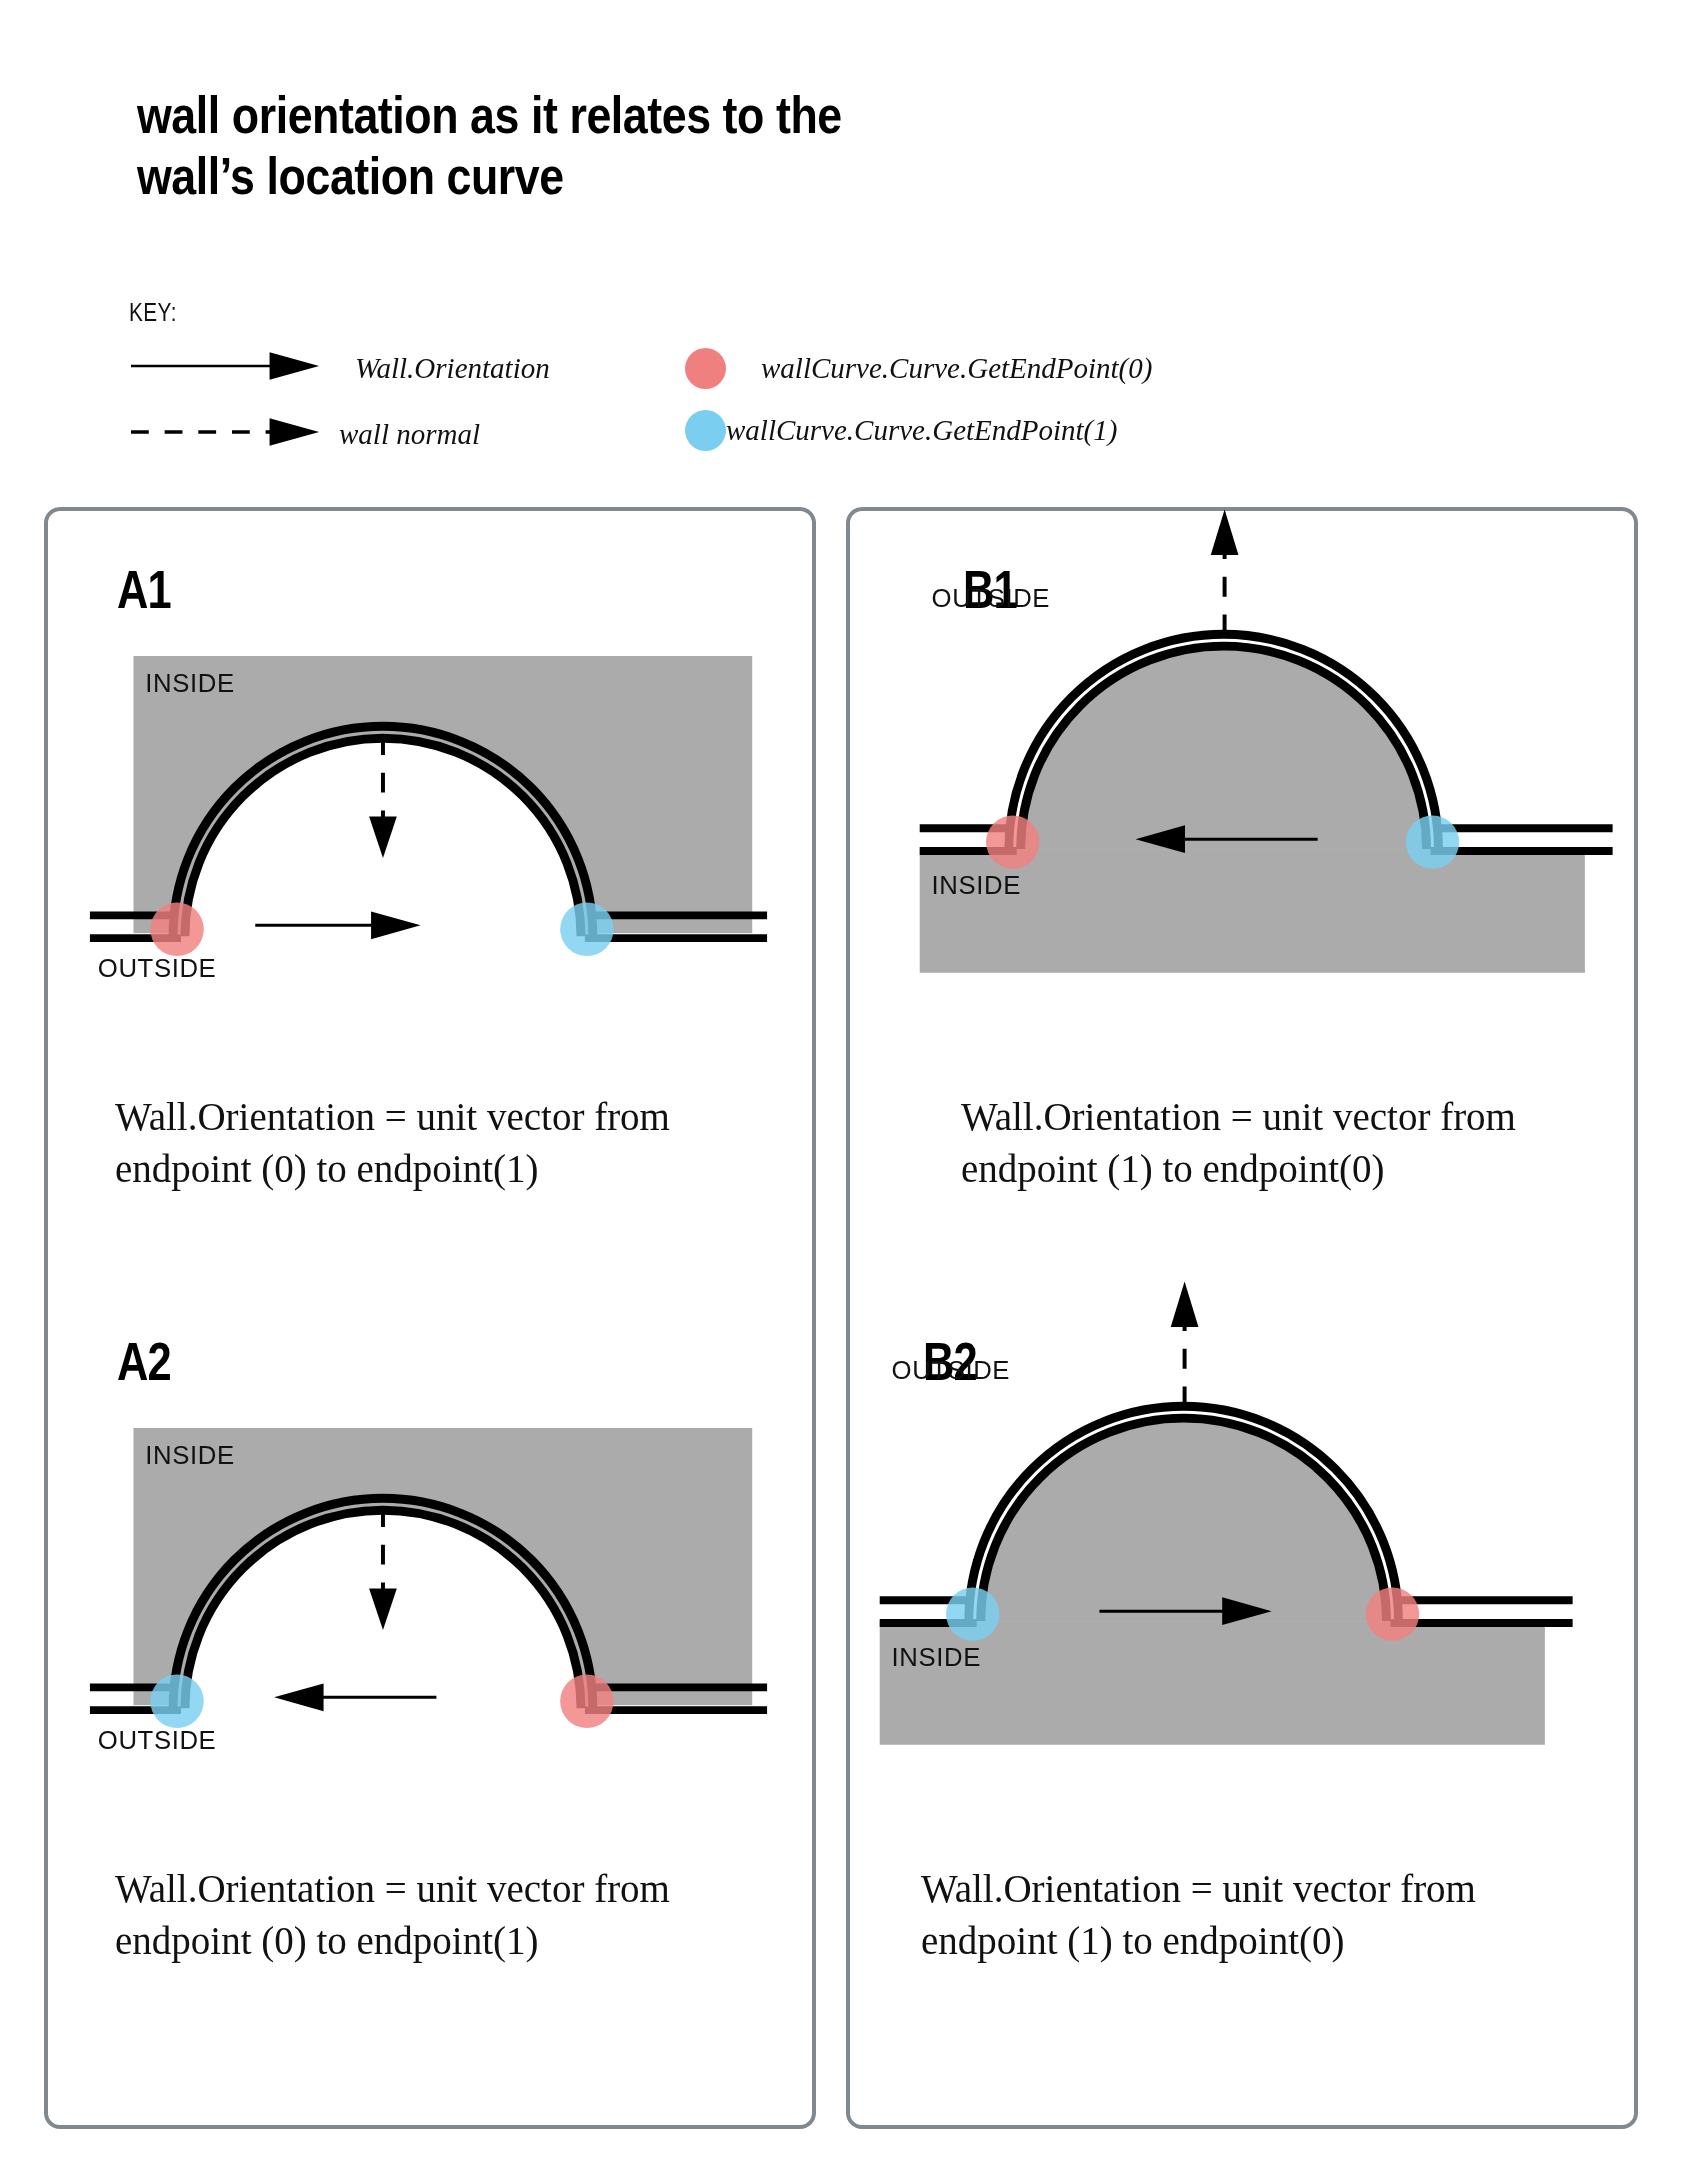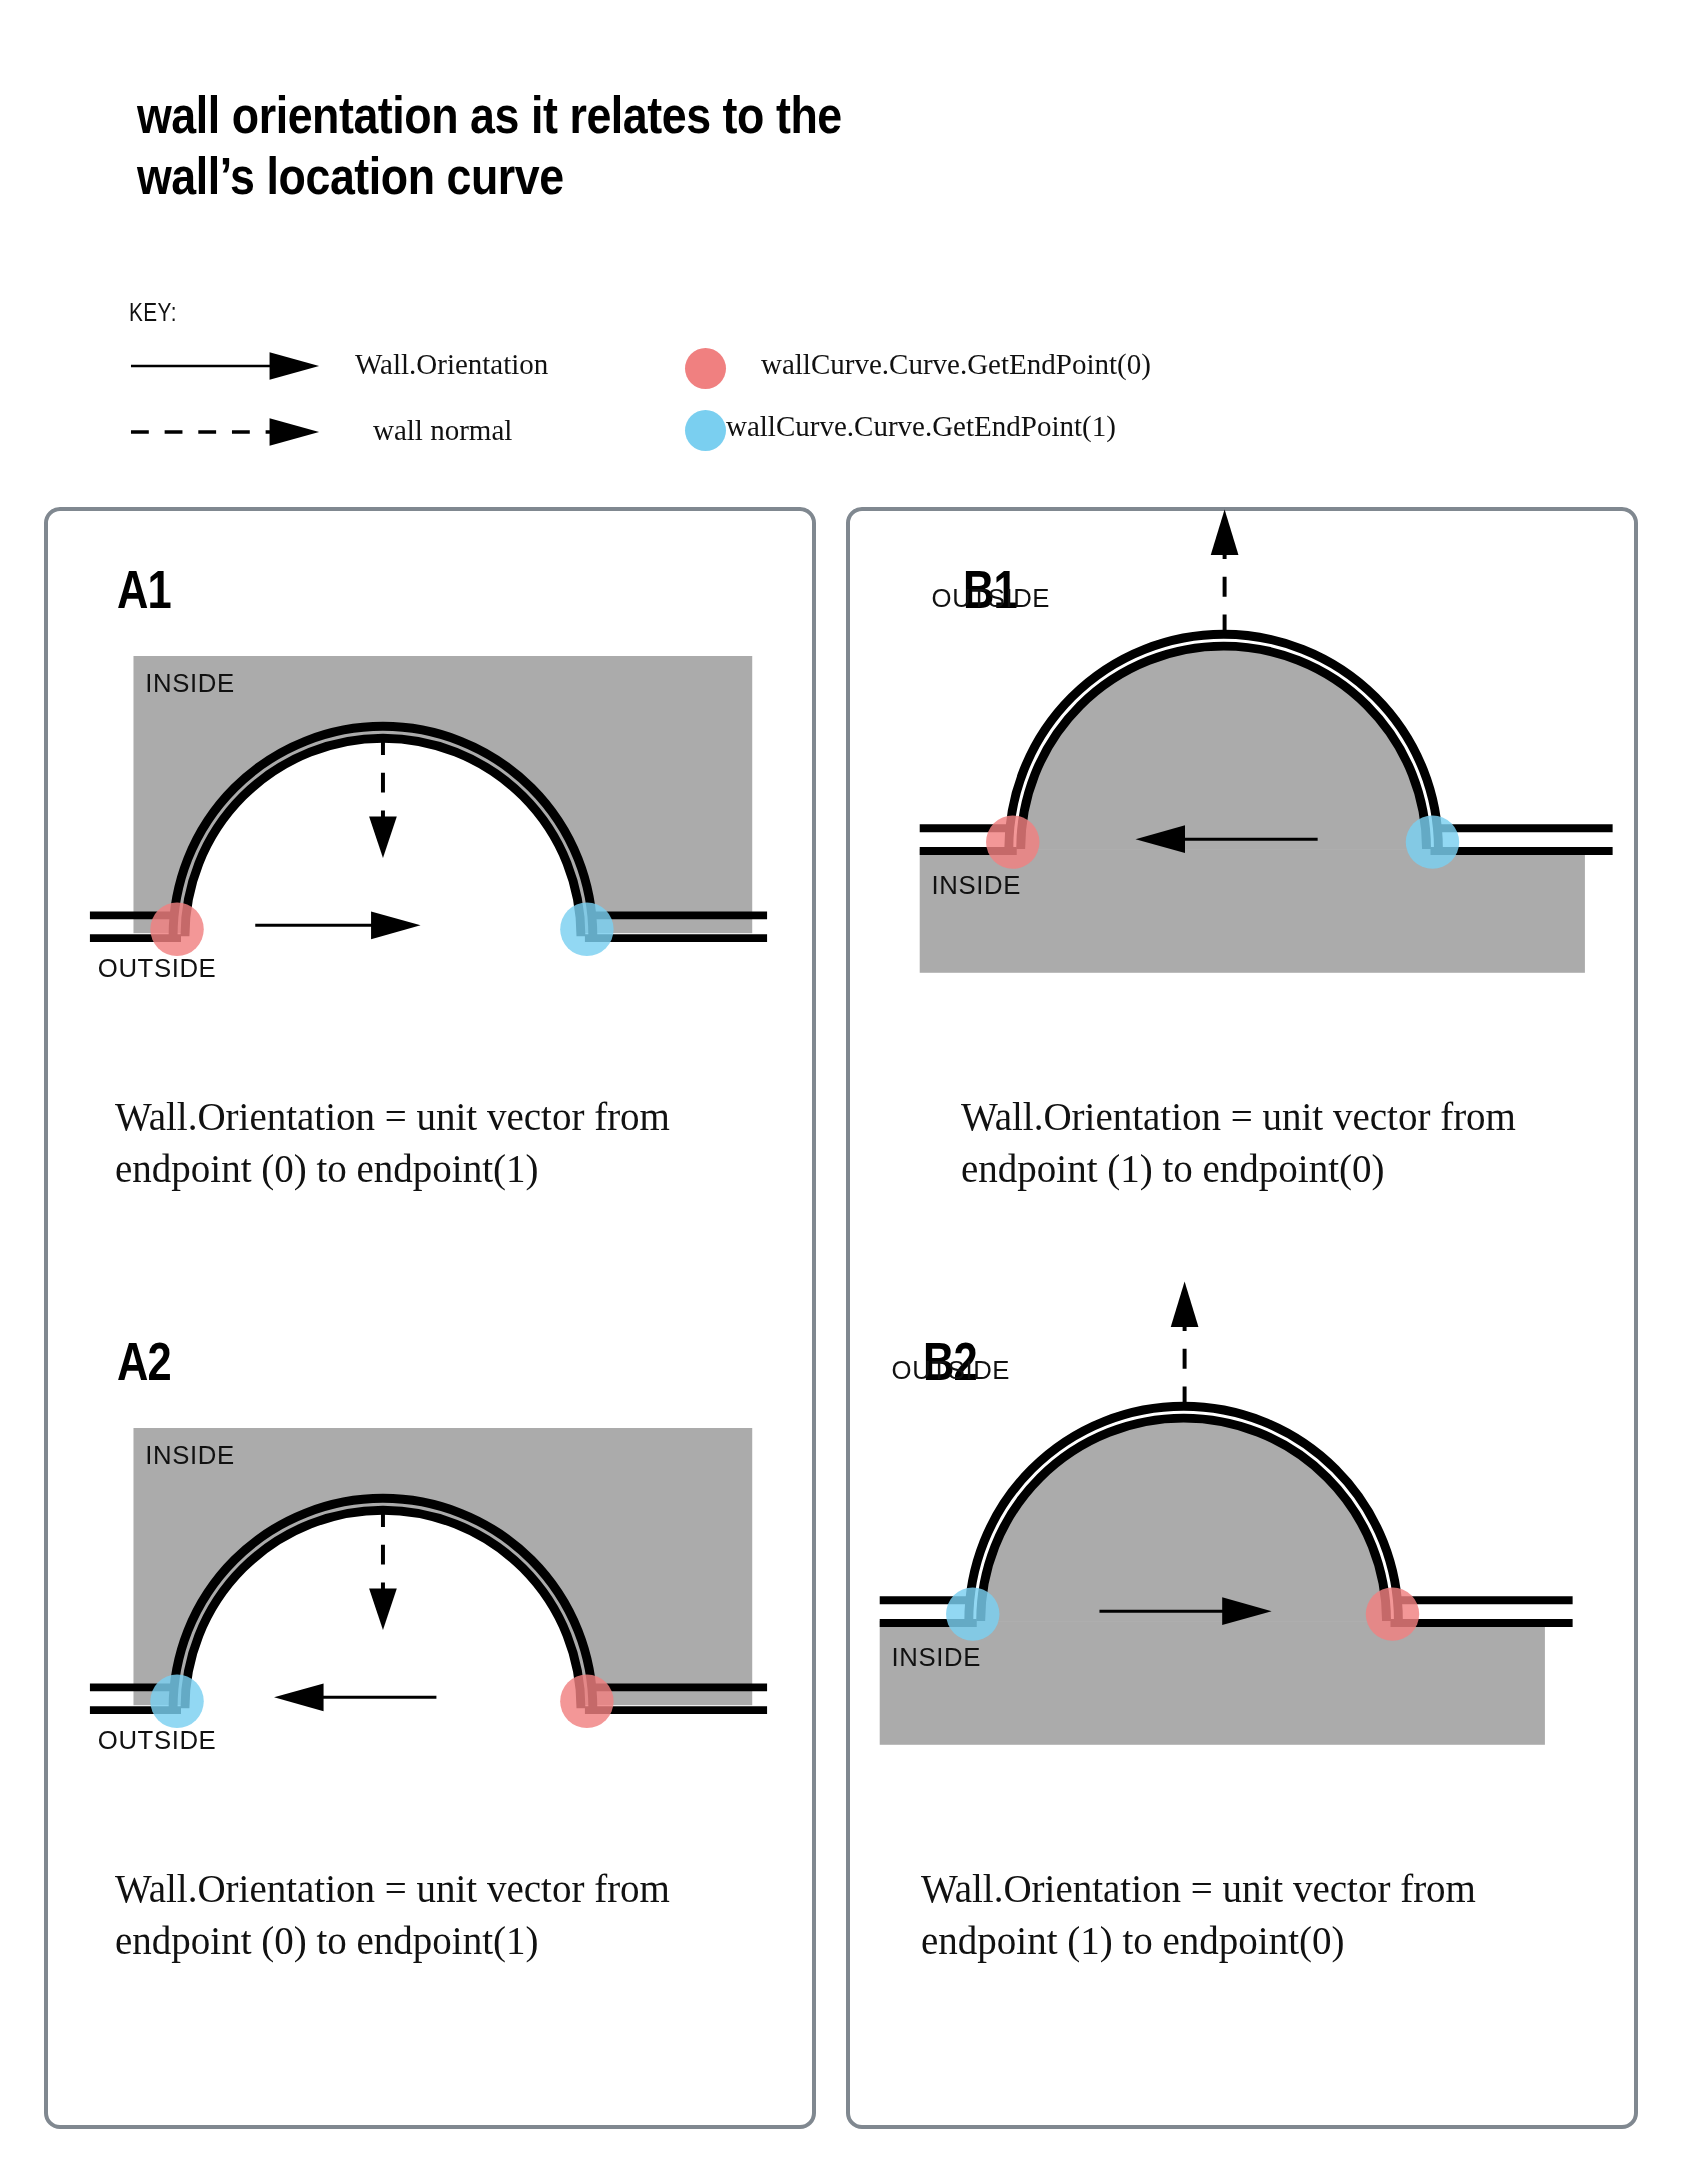--- a/index.html
+++ b/index.html
@@ -20,21 +20,21 @@
     transform:scaleX(0.86);transform-origin:left top;
   }
   .title-l2{display:block;}
 
   
   .key-label{
     position:absolute;left:129px;top:297px;
     font-size:26px;color:#111;letter-spacing:0.5px;
     transform:scaleX(0.8);transform-origin:left top;
   }
-  .key-row{position:absolute;display:flex;}
+  .key-row{position:absolute;display:flex;align-items:center;font-style:italic;}
   .key-text{
     font-family:"Liberation Serif",serif;font-size:29px;color:#111;
     white-space:nowrap;
   }
   .key-dot{
     width:41px;height:41px;border-radius:50%;display:inline-block;
   }
 
   
   .panel-box{
@@ -87,21 +87,21 @@
     <span class="key-text" style="margin-left:28px;">Wall.Orientation</span>
   </div>
 
   <div class="key-row" style="left:129px;top:414px;">
     <span>
       <svg width="198" height="36" viewBox="0 0 200 36">
         <line x1="2" y1="18" x2="146" y2="18" stroke="#000" stroke-width="3.4" stroke-dasharray="18 16"></line>
         <polygon points="142,4 192,18 142,32" fill="#000"></polygon>
       </svg>
     </span>
-    <span class="key-text" style="margin-left:46px;">wall normal</span>
+    <span class="key-text" style="margin-left:12px;">wall normal</span>
   </div>
 
   <div class="key-row" style="left:685px;top:348px;">
     <span class="key-dot" id="kd0" style="background: rgb(240, 128, 128);"></span>
     <span class="key-text" style="margin-left:35px;">wallCurve.Curve.GetEndPoint(0)</span>
   </div>
 
   <div class="key-row" style="left:685px;top:410px;">
     <span class="key-dot" id="kd1" style="background: rgb(122, 207, 240);"></span>
     <span class="key-text" style="">wallCurve.Curve.GetEndPoint(1)</span>

